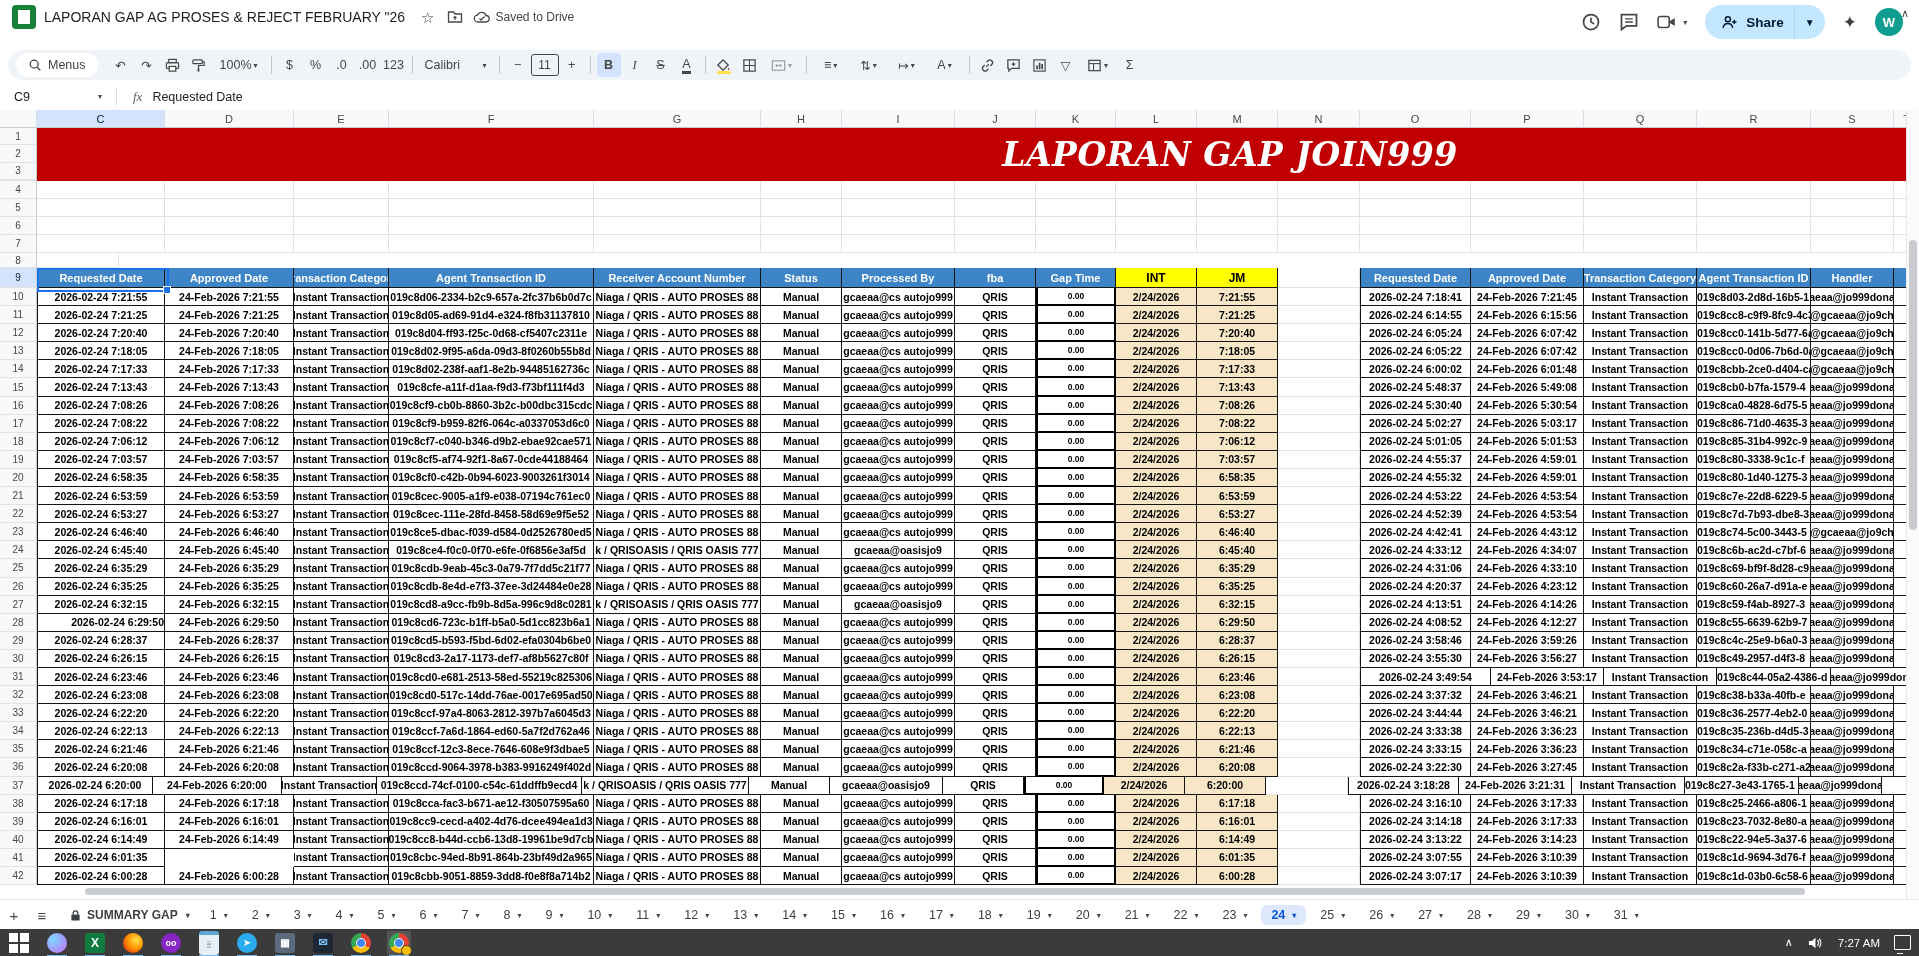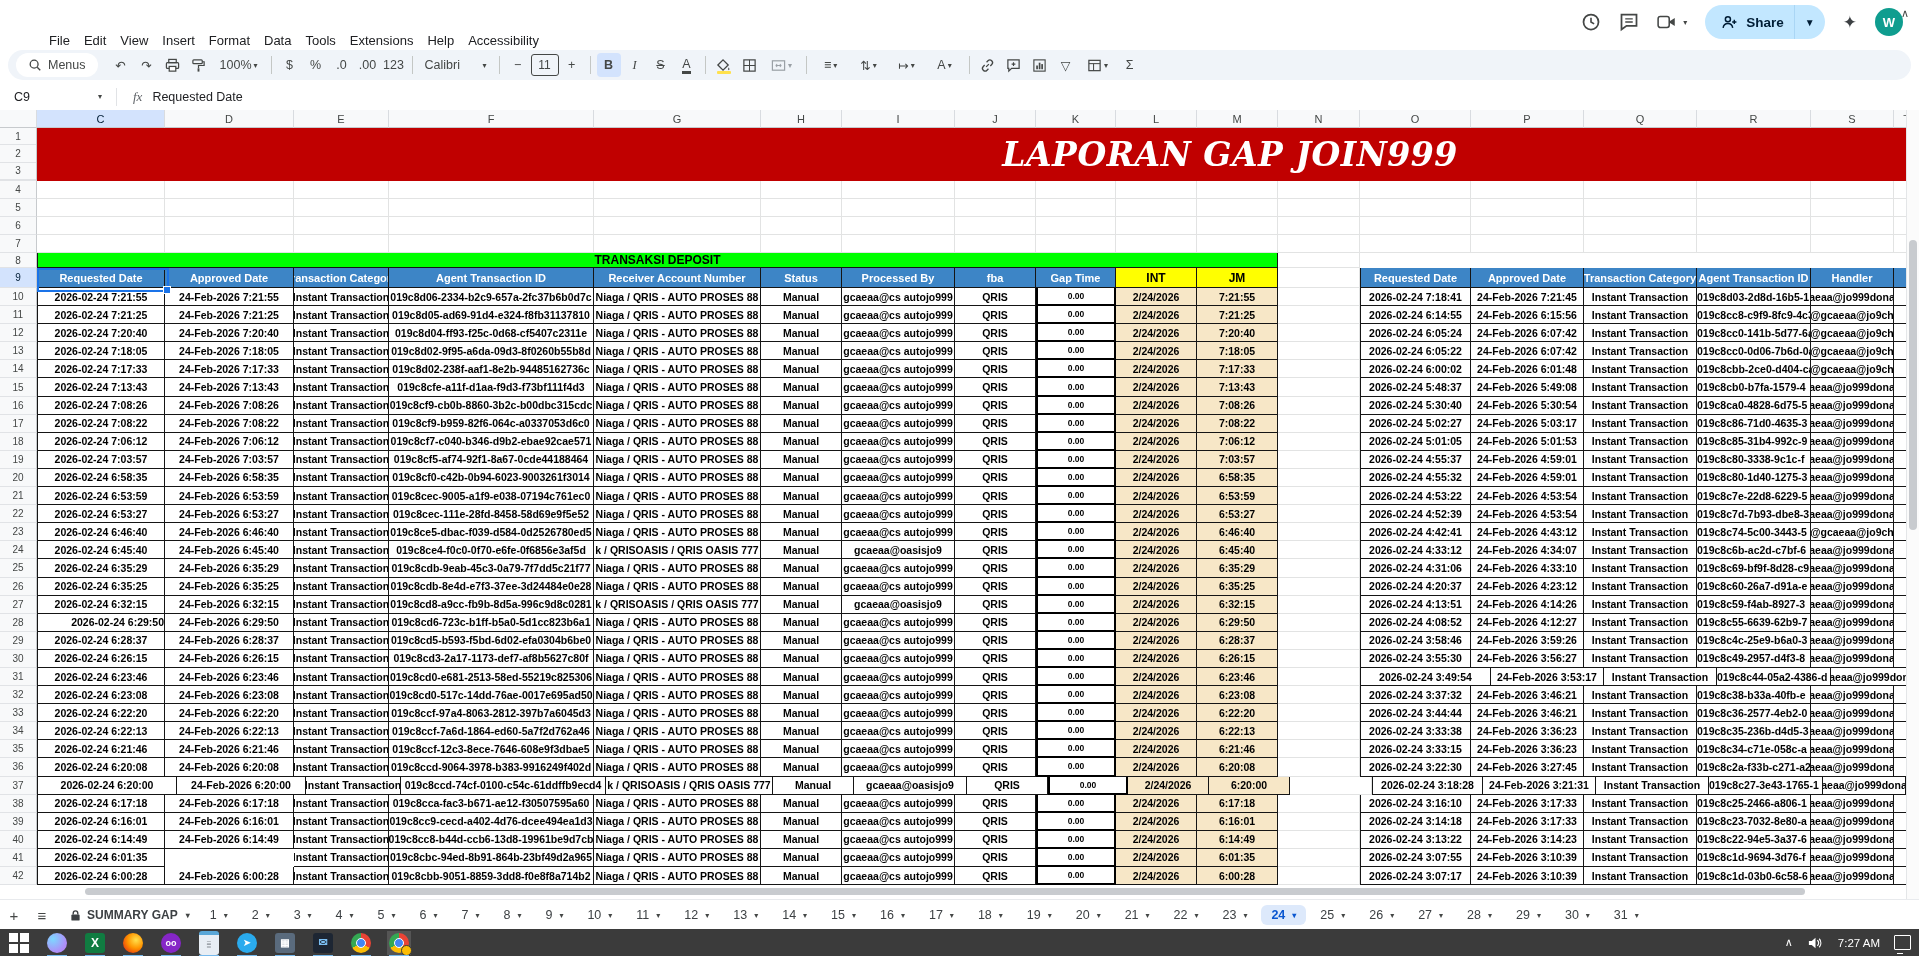--- a/index.html
+++ b/index.html
@@ -193,20 +193,36 @@
       </symbol>
     <symbol id="ic-speaker" viewBox="0 0 18 14">
         <path d="M2 5h3l4-3.5v11L5 9H2z" fill="#fff"></path>
         <path d="M11 4a4.5 4.5 0 0 1 0 6M13 2.5a7 7 0 0 1 0 9" fill="none" stroke="#fff" stroke-width="1.3"></path>
       </symbol>
   </defs>
 </svg>
 
 <div class="screen">
 
+  <div id="titlebar">
+    <div class="sheets-logo"></div>
+    <div class="doc-title">LAPORAN GAP AG PROSES &amp; REJECT FEBRUARY "26</div>
+    <div class="tb-ic">☆</div>
+    <div class="tb-ic">
+        <svg class="ic" width="16" height="16">
+          <use href="#ic-folder"></use>
+        </svg>
+      </div>
+    <div class="saved">
+      <svg class="ic" width="18" height="14">
+          <use href="#ic-cloud"></use>
+        </svg>
+      <span>Saved to Drive</span>
+    </div>
+  </div>
   <div id="titlebar-right">
     <svg class="ic" width="20" height="20" viewBox="0 0 16 16">
         <use href="#ic-clock"></use>
       </svg>
     <svg class="ic" width="20" height="20" viewBox="0 0 16 16">
         <use href="#ic-msg"></use>
       </svg>
     <span style="display:flex;align-items:center;gap:4px">
       <svg class="ic" width="20" height="16" viewBox="0 0 18 14">
           <use href="#ic-cam"></use>
@@ -222,32 +238,20 @@
       </div>
       <div class="share-sep"></div>
       <div class="share-caret">▼</div>
     </div>
     <div class="gem">✦</div>
     <div class="avatar">
         <span>W</span>
       </div>
   </div>
 
-  <div id="menubar">
-      <span>File</span>
-      <span>Edit</span>
-      <span>View</span>
-      <span>Insert</span>
-      <span>Format</span>
-      <span>Data</span>
-      <span>Tools</span>
-      <span>Extensions</span>
-      <span>Help</span>
-      <span>Accessibility</span>
-    </div>
 
   <div id="toolbar">
     <div class="menus-pill">
       <svg class="ic" width="14" height="14" viewBox="0 0 16 16">
           <use href="#ic-search"></use>
         </svg>
       <span>Menus</span>
     </div>
     <div class="ti">↶</div>
     <div class="ti">↷</div>
@@ -491,23 +495,20 @@
         <div class="gc e" style="width: 113px;"></div>
         <div class="gc e" style="width: 113px;"></div>
         <div class="gc e" style="width: 114px;"></div>
         <div class="gc e" style="width: 83px;"></div>
         <div class="gc e" style="width: 26px;"></div>
       </div>
       <div class="grow" style="height: 15px;">
         <div class="gc rh" style="width: 37px;">
           <span>8</span>
         </div>
-        <div class="gc green bl" style="width: 1241px;">
-          <span>TRANSAKSI DEPOSIT</span>
-        </div>
         <div class="gc e" style="width: 82px;"></div>
       </div>
       <div class="grow" style="height: 20px;">
         <div class="gc rh sel" style="width: 37px;">
           <span>9</span>
         </div>
         <div class="gc hdr blue bl" style="width: 128px;">
           <span>Requested Date</span>
         </div>
         <div class="gc hdr blue" style="width: 129px;">
@@ -2040,21 +2041,21 @@
         </div>
         <div class="gc t b clip" style="width: 83px;">
           <span>aeaa@jo999dona</span>
         </div>
         <div class="gc t" style="width: 26px;"></div>
       </div>
       <div class="grow" style="height: 18.1px;">
         <div class="gc rh" style="width: 37px;">
           <span>37</span>
         </div>
-        <div class="gc t b bl" style="width: 140px;">
+        <div class="gc t b bl" style="width: 116px;">
           <span>2026-02-24 6:20:00</span>
         </div>
         <div class="gc t b" style="width: 129px;">
           <span>24-Feb-2026 6:20:00</span>
         </div>
         <div class="gc t b clip" style="width: 95px;">
           <span>Instant Transaction</span>
         </div>
         <div class="gc t b clip" style="width: 205px;">
           <span>019c8ccd-74cf-0100-c54c-61ddffb9ecd4</span>

